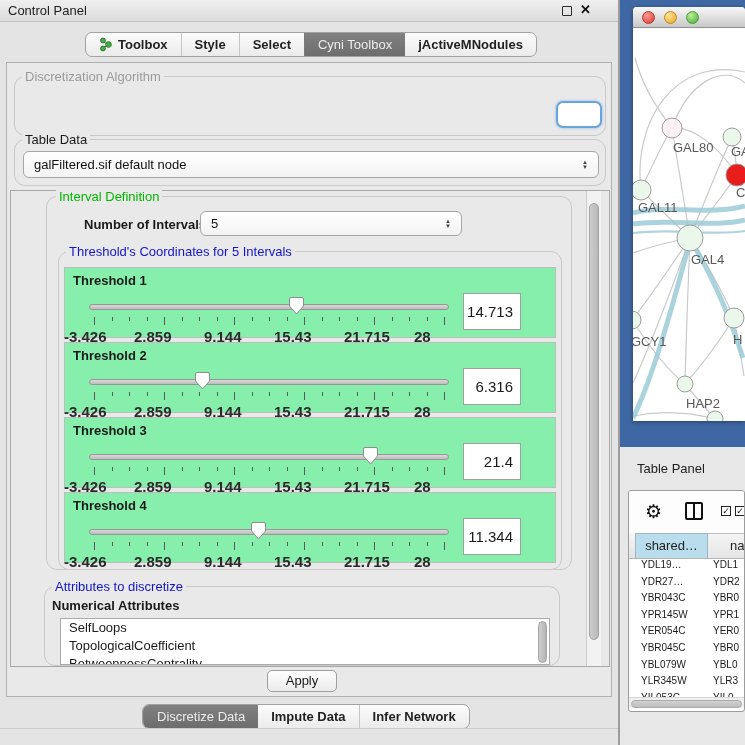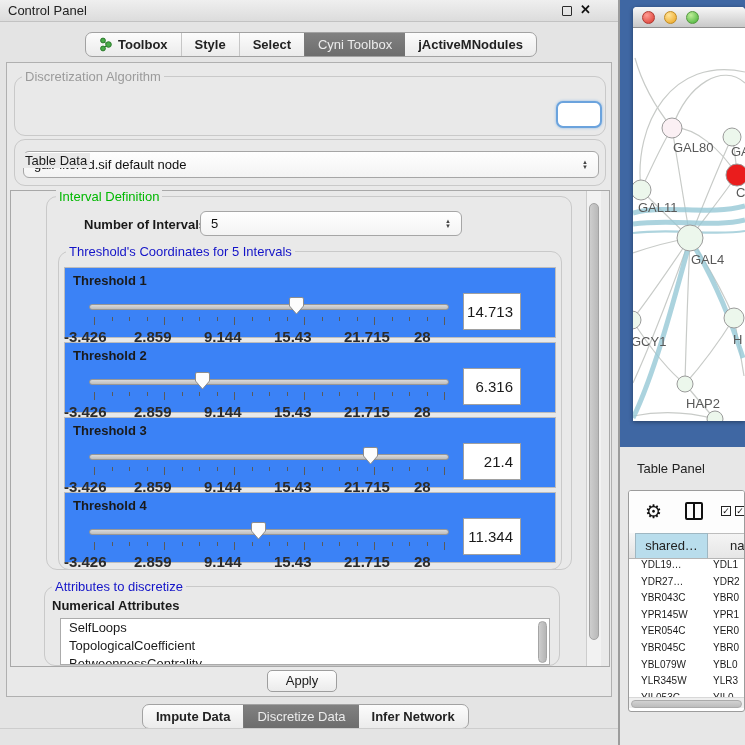--- a/index.html
+++ b/index.html
@@ -59,21 +59,21 @@
   
   .scrollpanel { position:absolute; left:10px; top:190px; width:600px; height:477px;
     background:#e9e9e9; border:1px solid #a8a8a8; }
   .vscroll-track { position:absolute; left:586px; top:191px; width:15px; height:475px;
     background:#f2f2f2; border-left:1px solid #cdcdcd; }
   .vscroll-thumb { position:absolute; left:588.5px; top:203px; width:10px; height:437px;
     background:linear-gradient(90deg,#cecece,#b9b9b9); border:1px solid #a2a2a2; border-radius:6px; }
 
   
   .tbox { position:absolute; left:64px; width:492px; height:71px; border:1px solid #bdbdbd;
-    background:#3b82f6;text-decoration:underline; }
+    background:#86efac;text-decoration:underline; }
   .tlabel { position:absolute; left:8px; top:5px; font-weight:bold; font-size:13px; }
   .szone { position:absolute; left:24px; top:28px; width:360px; height:44px; }
   .strack { position:absolute; left:0; top:8px; width:360px; height:6px; border-radius:3px;
     border:1px solid #979797; background:linear-gradient(#d9d9d9,#bdbdbd); }
   .tick { position:absolute; top:21px; width:1px; height:4px; background:#5a5a5a; }
   .tick.major { height:8px; }
   .ticklab { position:absolute; top:32px; width:60px; margin-left:-30px; text-align:left;
     font-size:15px; font-weight:bold; color:#2b2b2b; }
   .sthumb { position:absolute; top:0px; width:15px; height:19px; }
   .tval { position:absolute; left:398px; top:25px; width:58px; height:37px; background:#fff;
@@ -183,21 +183,21 @@
 
   <div class="grp" style="left:14px; top:139px; width:592px; height:47px; z-index:2;">
     <div class="combo" style="left:8px; top:11px; width:576px; height:27px;">
       <span class="cval">galFiltered.sif default node</span>
       <span class="stepper">
           <span>▲</span>
           <span>▼</span>
         </span>
     </div>
   </div>
-  <div class="grp-title" style="left:22px; top:132px; z-index:2;margin-top:21px;">Table Data</div>
+  <div class="grp-title" style="left:22px; top:132px; z-index:2;">Table Data</div>
 
   <div class="scrollpanel"></div>
   <div class="vscroll-track">
     <div class="vscroll-thumb" style="left:1.5px; top:12px;"></div>
   </div>
 
   <div class="grp" style="left:46px; top:196px; width:526px; height:374px;"></div>
   <div class="grp-title t-green" style="left:56px; top:189px;">Interval Definition</div>
   <div class="abs" style="left:84px; top:217px; font-weight:bold;">Number of Intervals</div>
   <div class="combo" style="left:200px; top:211px; width:262px; height:25px;">
@@ -369,25 +369,25 @@
         <div class="li">SelfLoops</div>
         <div class="li">TopologicalCoefficient</div>
         <div class="li">BetweennessCentrality</div>
       </div>
     <div class="list-vthumb"></div>
   </div>
 
   <div class="applybtn">Apply</div>
 
   <div class="pillbar" id="bottom-tabs">
+      <div class="tabseg sel">
+        <span>Discretize Data</span>
+      </div>
       <div class="tabseg">
         <span>Impute Data</span>
-      </div>
-      <div class="tabseg sel">
-        <span>Discretize Data</span>
       </div>
       <div class="tabseg">
         <span>Infer Network</span>
       </div>
     </div>
   <div class="cp-bottom-line"></div>
 </div>
 
 <div class="rsep"></div>
 <div class="bluebg"></div>

